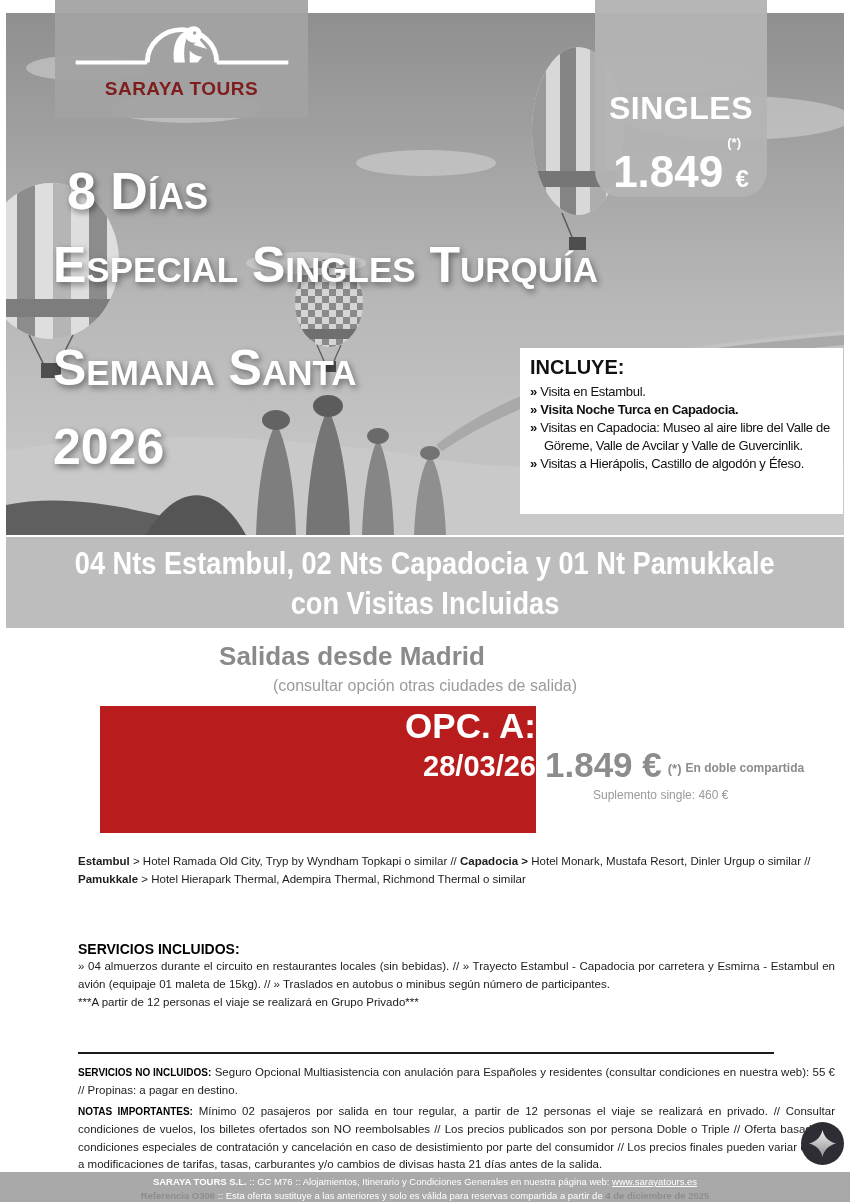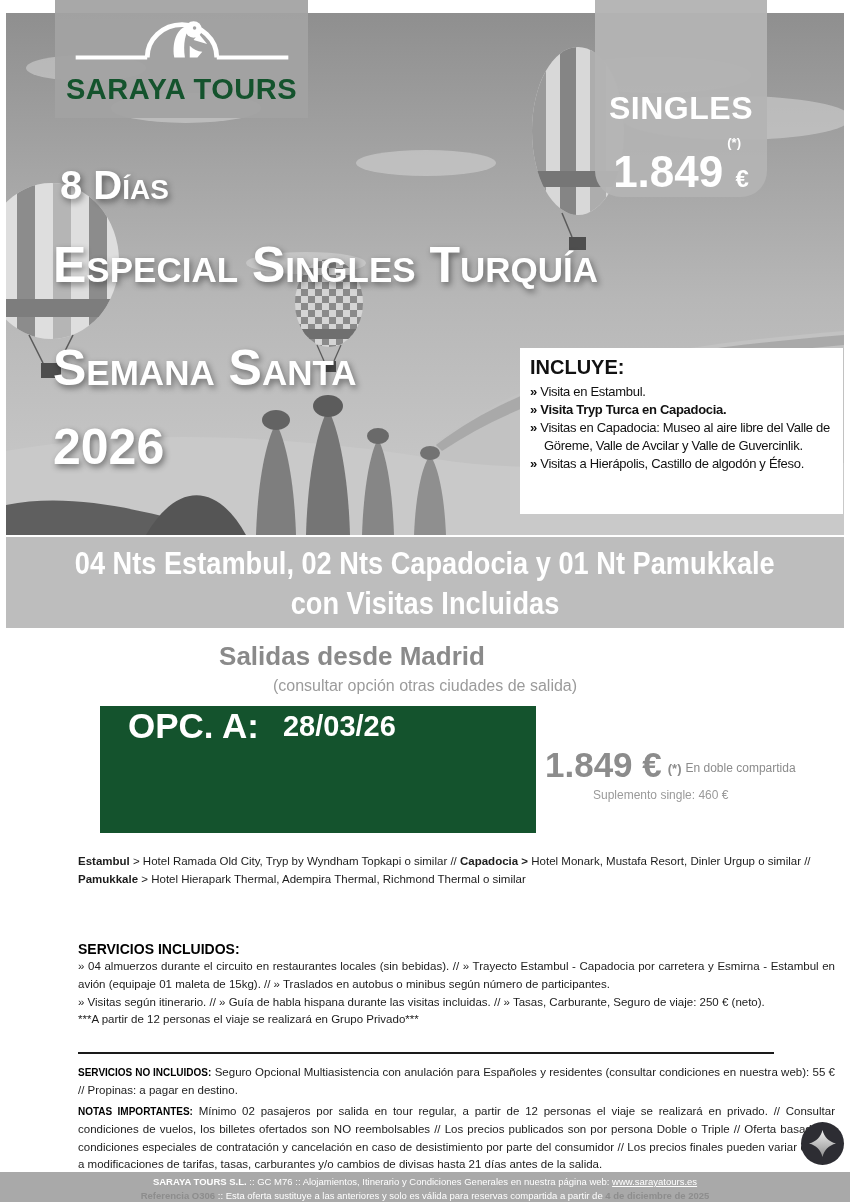--- a/index.html
+++ b/index.html
@@ -8,34 +8,34 @@
   .abs{position:absolute;}
 
   
   .hero{left:6px;top:13px;width:838px;height:522px;}
   .hero svg{display:block;width:100%;height:100%;}
 
   
   .logo-box{left:55px;top:0;width:253px;height:118px;background:rgba(163,163,163,0.94);
             display:flex;flex-direction:column;align-items:center;justify-content:center;}
   .logo-box svg{display:block;}
-  .brand-name{color:#14532d;font-weight:bold;font-size:29px;letter-spacing:0.5px;margin-top:2px;}
+  .brand-name{color:#7f1d1d;font-weight:bold;font-size:19px;letter-spacing:0.5px;margin-top:2px;}
 
   
   .badge{left:595px;top:0;width:172px;height:197px;background:rgba(179,179,179,0.96);
          border-radius:0 0 26px 26px;color:#ffffff;text-align:center;}
   .badge-label{font-size:32px;font-weight:bold;margin-top:90px;letter-spacing:0.5px;}
   .badge-mark{font-size:13px;font-weight:bold;text-align:right;padding-right:26px;margin-top:8px;}
   .badge-price{font-size:44px;font-weight:bold;line-height:1;margin-top:0px;}
   .badge-cur{font-size:24px;font-weight:bold;}
 
   
   .headline{color:#ffffff;font-weight:bold;font-variant:small-caps;white-space:nowrap;
             text-shadow:2px 3px 6px rgba(0,0,0,0.45);line-height:1;}
-  .hl-1{left:60px;top:165px;font-size:40px;text-align:center;}
+  .hl-1{left:67px;top:165px;font-size:52px;text-align:center;}
   .hl-2{left:53px;top:240px;font-size:50px;}
   .hl-3{left:53px;top:343px;font-size:50px;}
   .hl-4{left:53px;top:422px;font-size:50px;}
 
   
   .incluye{left:520px;top:348px;width:323px;height:166px;background:#ffffff;box-sizing:border-box;
            padding:8px 10px;color:#111111;}
   .incluye-title{font-size:20px;font-weight:bold;margin-bottom:4px;}
   .inc-item{font-size:13px;line-height:1.38;letter-spacing:-0.3px;padding-left:14px;text-indent:-14px;}
   .inc-bold{font-weight:bold;}
@@ -43,28 +43,28 @@
   
   .band{left:6px;top:537px;width:838px;height:91px;background:#bdbdbd;color:#ffffff;
         display:flex;flex-direction:column;align-items:center;justify-content:center;}
   .band-line{font-size:32px;font-weight:bold;line-height:1.25;transform:scaleX(0.85);transform-origin:50% 50%;white-space:nowrap;}
 
   
   .salidas-title{left:0;top:641px;width:704px;text-align:center;color:#8a8a8a;font-size:26px;font-weight:bold;}
   .salidas-sub{left:0;top:677px;width:850px;text-align:center;color:#9b9b9b;font-size:16px;}
 
   
-  .opc-box{left:100px;top:706px;width:436px;height:127px;background:#14532d;color:#ffffff;
-           display:flex;align-items:flex-start;padding-left:28px;box-sizing:border-box;}
+  .opc-box{left:100px;top:706px;width:436px;height:127px;background:#b91c1c;color:#ffffff;
+           display:flex;align-items:flex-end;padding-left:28px;box-sizing:border-box;flex-direction:column;}
   .opc-label{font-size:35px;font-weight:bold;}
   .opc-date{font-size:29px;font-weight:bold;margin-left:24px;padding-top:4px;}
   .price-wrap{left:545px;top:745px;width:300px;color:#8c8c8c;}
   .price-main{font-size:35px;font-weight:bold;white-space:nowrap;}
   .price-mark{font-size:13px;font-weight:bold;position:relative;top:-4px;margin-left:6px;}
-  .price-note{font-size:12px;font-weight:normal;position:relative;top:-5px;margin-left:4px;color:#8c8c8c;}
+  .price-note{font-size:12px;font-weight:bold;position:relative;top:-5px;margin-left:4px;color:#8c8c8c;}
   .price-sup{font-size:12px;color:#9a9a9a;margin-top:3px;margin-left:48px;}
 
   
   .sect{left:78px;width:757px;color:#1c1c1c;}
   .sect h3{margin:0 0 1px 0;font-size:14px;color:#000000;}
   .small-txt{font-size:11.5px;line-height:1.55;}
   .aloja{top:853px;}
   .serv-inc{top:941px;}
   .jline{text-align:justify;text-align-last:justify;}
   .jwrap{text-align:justify;}
@@ -205,21 +205,21 @@
   </div>
 
   <div class="abs headline hl-1">8 Días</div>
   <div class="abs headline hl-2">Especial Singles Turquía</div>
   <div class="abs headline hl-3">Semana Santa</div>
   <div class="abs headline hl-4">2026</div>
 
   <div class="abs incluye">
     <div class="incluye-title">INCLUYE:</div>
     <div class="inc-item"><span class="inc-bold">»</span> <span>Visita en Estambul.</span></div>
-    <div class="inc-item"><span class="inc-bold">»</span> <span class="inc-bold">Visita Tryp Turca en Capadocia.</span></div>
+    <div class="inc-item"><span class="inc-bold">»</span> <span class="inc-bold">Visita Noche Turca en Capadocia.</span></div>
     <div class="inc-item"><span class="inc-bold">»</span> <span>Visitas en Capadocia: Museo al aire libre del Valle de Göreme, Valle de Avcilar y Valle de Guvercinlik.</span></div>
     <div class="inc-item"><span class="inc-bold">»</span> <span>Visitas a Hierápolis, Castillo de algodón y Éfeso.</span></div>
   </div>
 
   <div class="abs band">
     <div class="band-line">04 Nts Estambul, 02 Nts Capadocia y 01 Nt Pamukkale</div>
     <div class="band-line">con Visitas Incluidas</div>
   </div>
 
   <div class="abs salidas-title">Salidas desde Madrid</div>
@@ -236,21 +236,20 @@
     <div class="price-sup">Suplemento single: 460 €</div>
   </div>
 
   <div class="abs sect aloja">
     <div class="small-txt"><b>Estambul</b><span> &gt; Hotel Ramada Old City, Tryp by Wyndham Topkapi o similar //  </span><b>Capadocia &gt;</b><span> Hotel Monark, Mustafa Resort, Dinler Urgup o similar // </span><b>Pamukkale</b><span> &gt; Hotel Hierapark Thermal, Adempira Thermal, Richmond Thermal o similar</span></div>
   </div>
 
   <div class="abs sect serv-inc">
     <h3>SERVICIOS INCLUIDOS:</h3>
     <div class="small-txt jwrap">» 04 almuerzos durante el circuito en restaurantes locales (sin bebidas). // » Trayecto Estambul - Capadocia por carretera y Esmirna - Estambul en avión (equipaje 01 maleta de 15kg). // » Traslados en autobus o minibus según número de participantes.</div>
-    <div class="small-txt">» Visitas según itinerario. // » Guía de habla hispana durante las visitas incluidas. // » Tasas, Carburante, Seguro de viaje: 250 € (neto).</div>
     <div class="small-txt">***A partir de 12 personas el viaje se realizará en Grupo Privado***</div>
   </div>
 
   <div class="abs rule"></div>
 
   <div class="abs sect serv-no">
     <div class="small-txt jwrap"><span class="inline-h">SERVICIOS  NO  INCLUIDOS:</span> <span>Seguro Opcional Multiasistencia con anulación para Españoles y residentes (consultar condiciones en nuestra web): 55 € // Propinas: a pagar en destino.</span></div>
   </div>
 
   <div class="abs sect notas">

